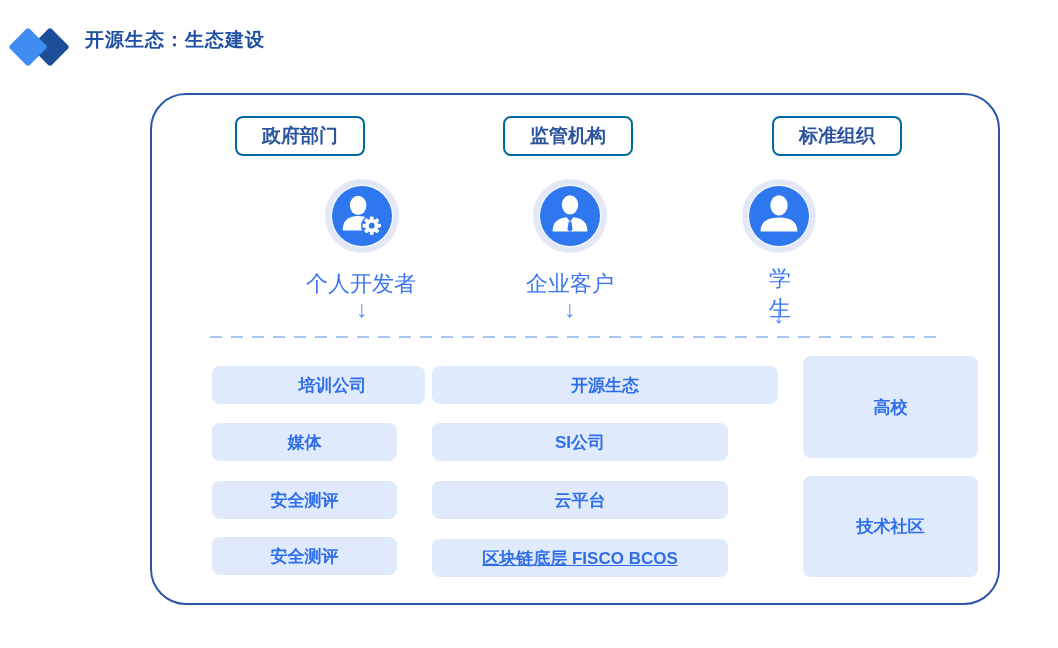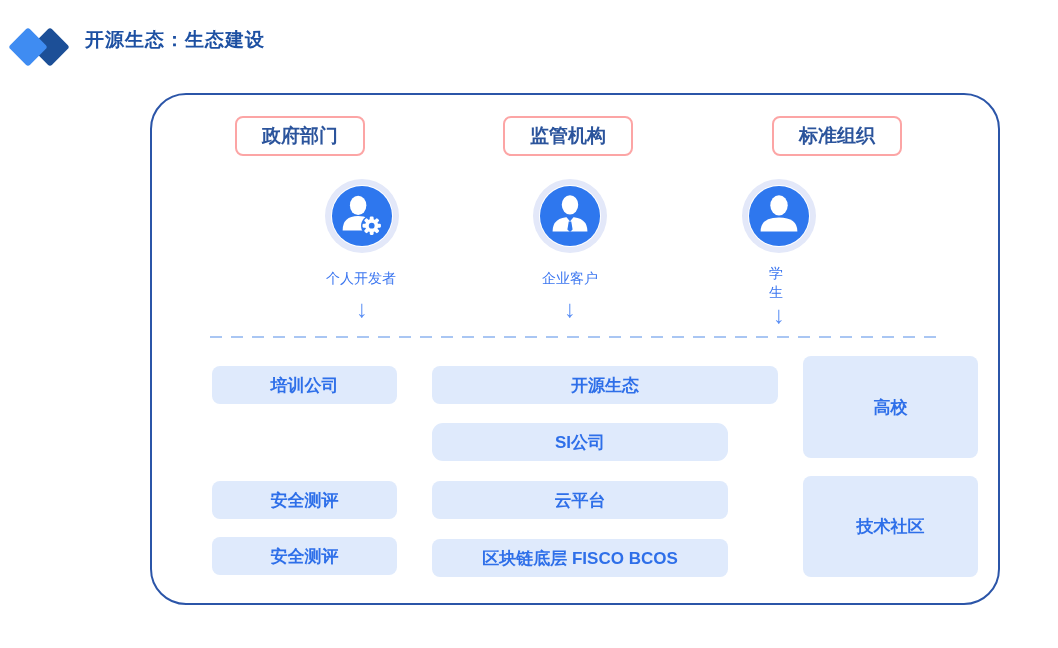--- a/index.html
+++ b/index.html
@@ -20,39 +20,39 @@
     font-size:19px;font-weight:800;color:#1d50a2;letter-spacing:1px;
   }
   
   .panel{
     position:absolute;left:150px;top:93px;width:846px;height:508px;
     border:2.5px solid #2b55a8;border-radius:36px;background:#ffffff;
   }
   
   .top-box{
     position:absolute;height:40px;width:130px;
-    background:#ffffff;border:2px solid #fca5a5;border-radius:8px;
+    background:#ffffff;border:2px solid #0369a1;border-radius:8px;
     display:flex;align-items:center;justify-content:center;
     font-size:19px;font-weight:bold;color:#2b549c;box-sizing:border-box;
   }
   .top-box.g1{left:235px;top:116px;}
   .top-box.g2{left:503px;top:116px;}
   .top-box.g3{left:772px;top:116px;}
   
   .actor-circle{
     position:absolute;width:62px;height:62px;border-radius:50%;
     box-shadow:0 0 0 6px #e3e8f9;
   }
   .actor-circle svg{display:block;width:62px;height:62px;}
   .a1{left:331px;top:185px;}
   .a2{left:539px;top:185px;}
   .a3{left:748px;top:185px;}
   
   .actor-label{
-    position:absolute;color:#3b76f0;font-size:14px;font-weight:500;
+    position:absolute;color:#3b76f0;font-size:22px;font-weight:500;
     text-align:center;line-height:1.35;
   }
   .l1{left:301px;top:269px;width:120px;}
   .l2{left:510px;top:269px;width:120px;}
   .l3{left:769px;top:264px;width:20px;text-align:left;}
   
   .down-arrow{
     position:absolute;width:28px;text-align:center;
     color:#5b8ff5;font-size:24px;font-weight:bold;line-height:1;
   }
@@ -64,23 +64,23 @@
     position:absolute;left:210px;top:336px;width:728px;height:2px;
     background:repeating-linear-gradient(90deg,#a9c6f3 0 12px,transparent 12px 21px);
   }
   
   .chip{
     position:absolute;background:#dfeafc;border-radius:8px;
     display:flex;align-items:center;justify-content:center;
     color:#2e6fe9;font-weight:bold;font-size:17px;
   }
   .cL{left:212px;width:185px;height:38px;}
-  .cL.r1{top:366px;} .cL.r2{top:423px;} .cL.r3{top:481px;} .cL.r4{top:537px;}
+  .cL.r1{top:366px;padding-left:28px;} .cL.r2{top:423px;} .cL.r3{top:481px;} .cL.r4{top:537px;}
   .cM{left:432px;height:38px;width:296px;}
-  .cM.r1{top:366px;width:346px;} .cM.r2{top:423px;border-radius:11px;} .cM.r3{top:481px;} .cM.r4{top:539px;}
+  .cM.r1{top:366px;width:346px;} .cM.r2{top:423px;} .cM.r3{top:481px;} .cM.r4{top:539px;text-decoration:underline;}
   .cR{left:803px;width:175px;height:102px;}
   .cR.r1{top:356px;} .cR.r2{top:476px;height:101px;}
 </style>
 </head>
 <body>
 
 <div class="canvas">
 
   <div class="logo">
     <div class="diamond diamond-dark"></div>
@@ -142,20 +142,23 @@
 
   <div class="down-arrow ar1">↓</div>
   <div class="down-arrow ar2">↓</div>
   <div class="down-arrow ar3">↓</div>
 
   <div class="dashed-divider"></div>
 
   <div class="chip cL r1">
     <span>培训公司</span>
   </div>
+  <div class="chip cL r2">
+    <span>媒体</span>
+  </div>
   <div class="chip cL r3">
     <span>安全测评</span>
   </div>
   <div class="chip cL r4">
     <span>安全测评</span>
   </div>
 
   <div class="chip cM r1">
     <span>开源生态</span>
   </div>

